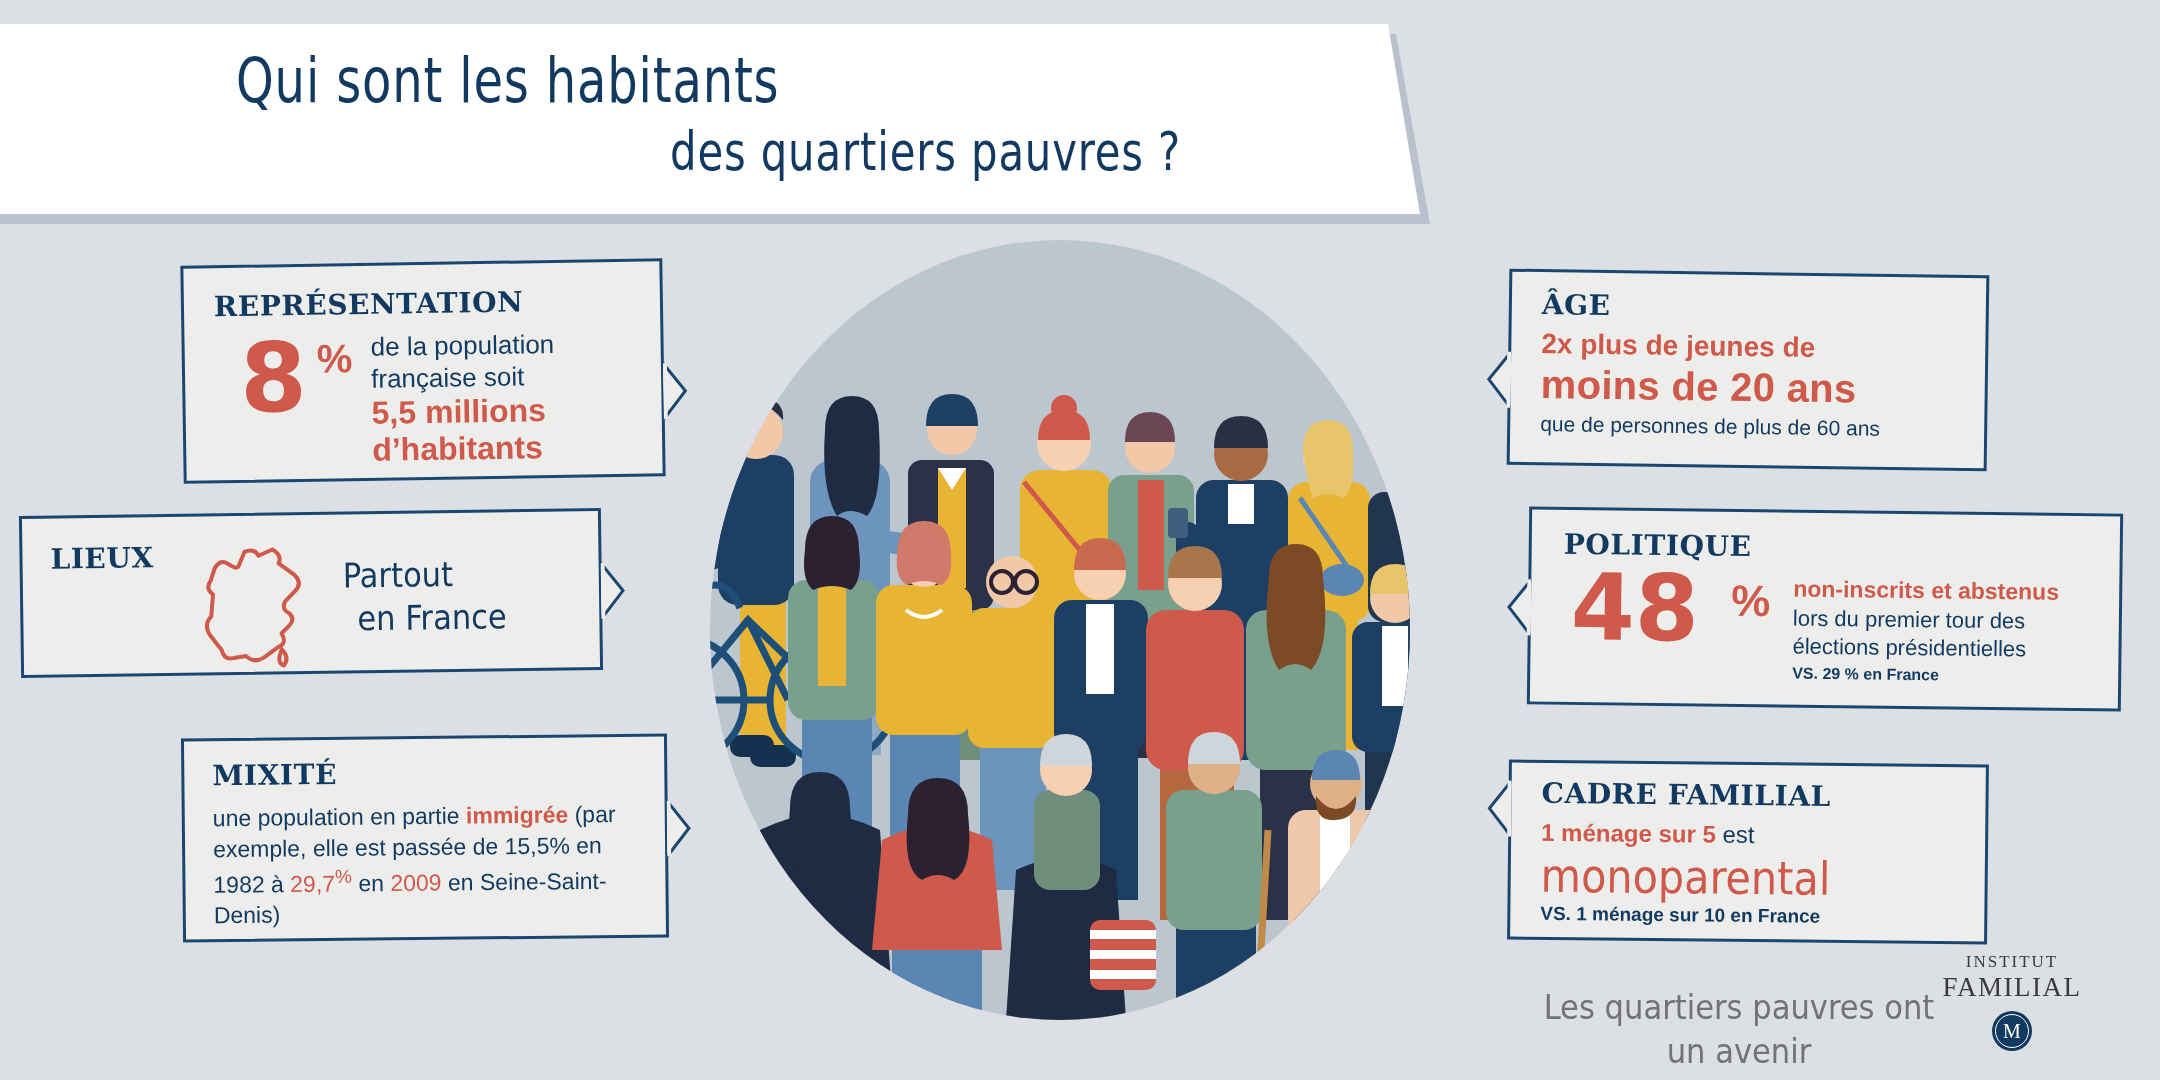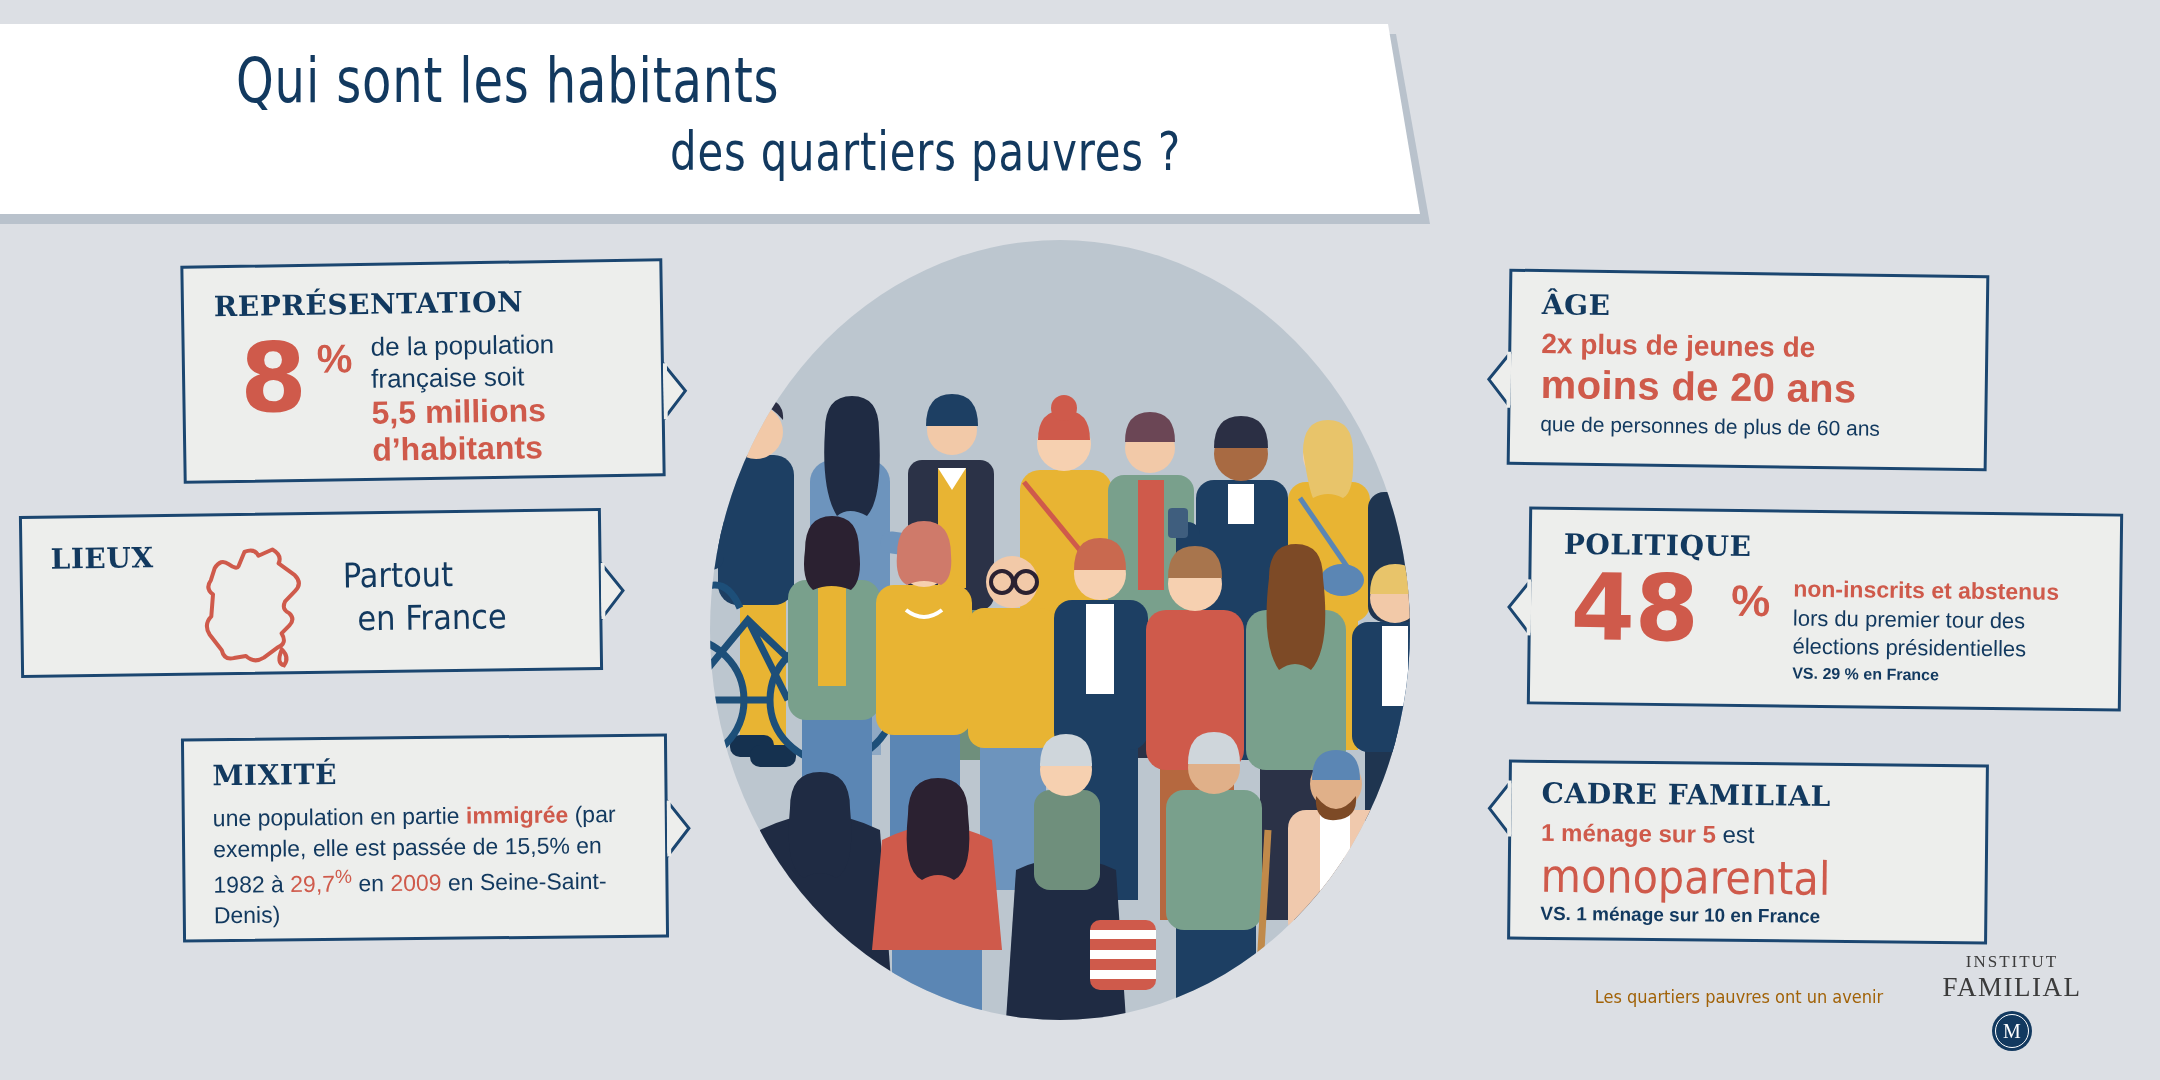--- a/index.html
+++ b/index.html
@@ -138,21 +138,21 @@
   .cad-kicker{position:absolute;left:30px;top:14px;font-size:28px;}
   .cad-l1{position:absolute;left:30px;top:56px;font-size:24px;color:#12395f;}
   .cad-l1 b{color:#cf5a4b;font-weight:700;}
   .cad-l2{position:absolute;left:30px;top:86px;font-size:46px;font-weight:400;color:#cf5a4b;
     font-family:"DejaVu Sans Condensed","Liberation Sans",sans-serif;}
   .cad-l3{position:absolute;left:30px;top:140px;font-size:19px;font-weight:700;color:#12395f;}
 
   
   .footer-tag{
     position:absolute;left:1524px;top:985px;width:430px;text-align:center;
-    font-size:18px;line-height:1.3;color:#a16207;
+    font-size:34px;line-height:1.3;color:#737373;
     font-family:"DejaVu Sans Condensed","Liberation Sans",sans-serif;
   }
   .footer-tag .url{display:block;font-style:italic;}
   .logo{position:absolute;left:1916px;top:952px;width:160px;text-align:center;color:#3b3b3b;margin-left:16px;}
   .logo .l1{font-family:"Liberation Serif","DejaVu Serif",serif;font-size:17px;letter-spacing:2px;}
   .logo .l2{font-family:"Liberation Serif","DejaVu Serif",serif;font-size:27px;letter-spacing:1.5px;}
   .logo .mark{
     margin:8px auto 0;width:40px;height:40px;border-radius:50%;
     background:#12395f;color:#fff;font-family:"Liberation Serif","DejaVu Serif",serif;
     font-size:20px;line-height:40px;position:relative;

